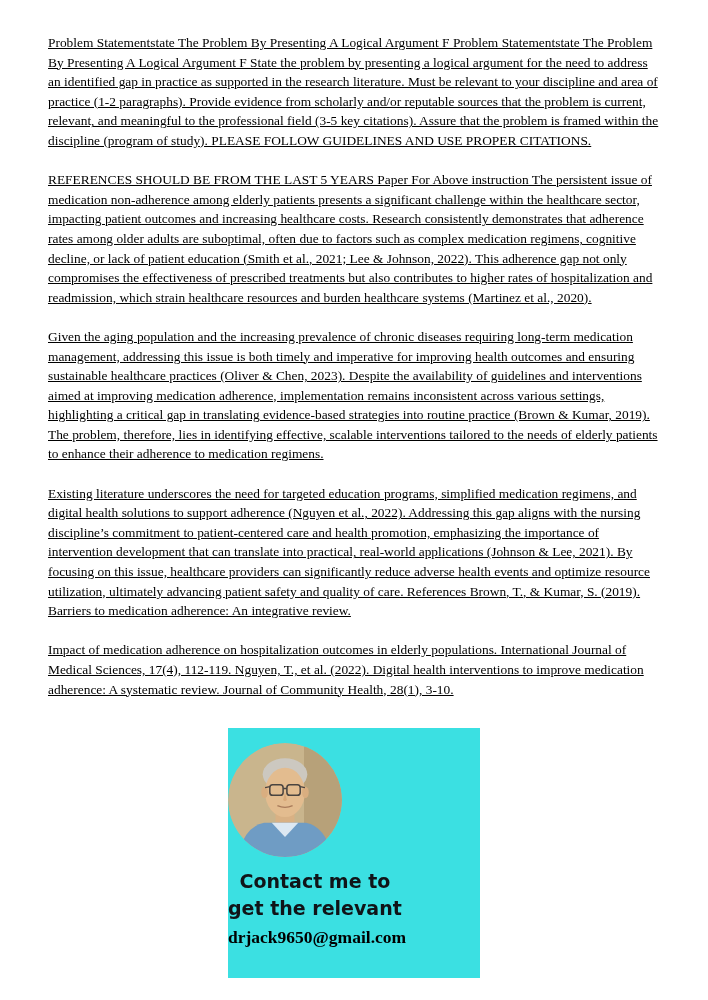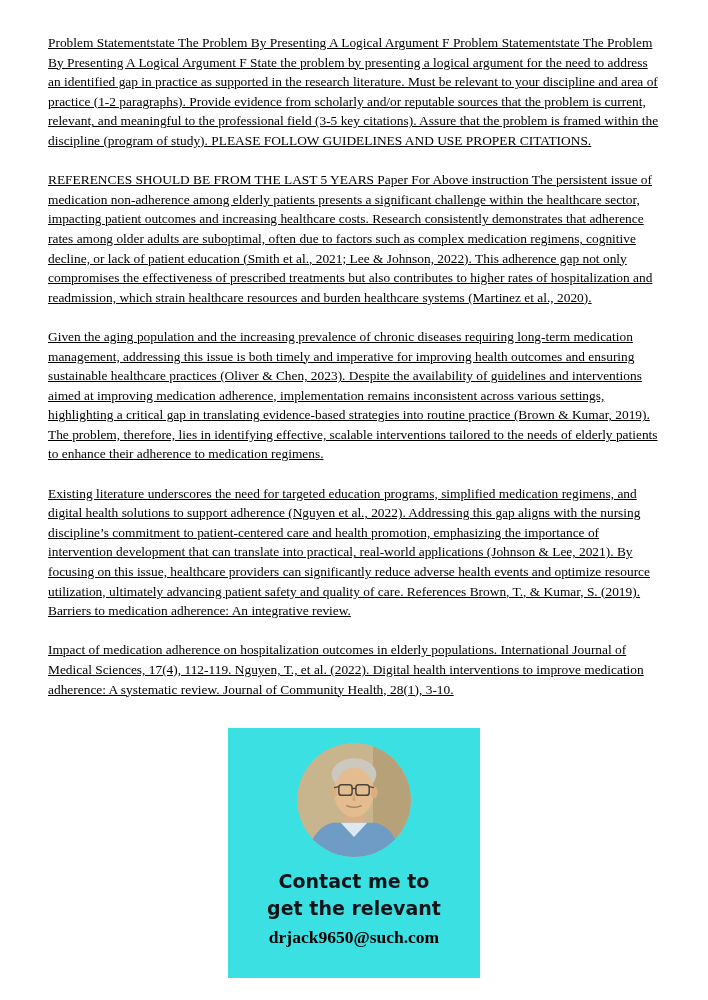--- a/index.html
+++ b/index.html
@@ -26,21 +26,21 @@
   .doc p { margin: 0 0 19.6px 0; }
   .overlay-card {
     position: absolute;
     left: 228px;
     top: 728px;
     width: 252px;
     height: 250px;
     background: #3be0e2;
     display: flex;
     flex-direction: column;
-    align-items: center;
+    align-items: flex-start;
   }
   .photo-wrap {
     margin-top: 15px;
     width: 114px;
     height: 114px;
     border-radius: 50%;
     overflow: hidden;
     flex: 0 0 auto;
   }
   .photo-wrap svg { display: block; }
@@ -100,16 +100,16 @@
           <line x1="76" y1="46" x2="81" y2="47" stroke="#4a4440" stroke-width="1.4"></line>
           <path d="M60 52 L58 60 Q60 62 62 60 Z" fill="#d7a878"></path>
           <path d="M52 66 Q60 69.5 68 66" fill="none" stroke="#a97b5a" stroke-width="1.4"></path>
         </g>
       </svg>
     </div>
     <div class="contact-heading">
       <span>Contact me to</span><br>
       <span>get the relevant</span>
     </div>
-    <div class="contact-email">drjack9650@such.com</div>
+    <div class="contact-email">drjack9650@gmail.com</div>
   </div>
 
 </div>
 
 </body></html>

